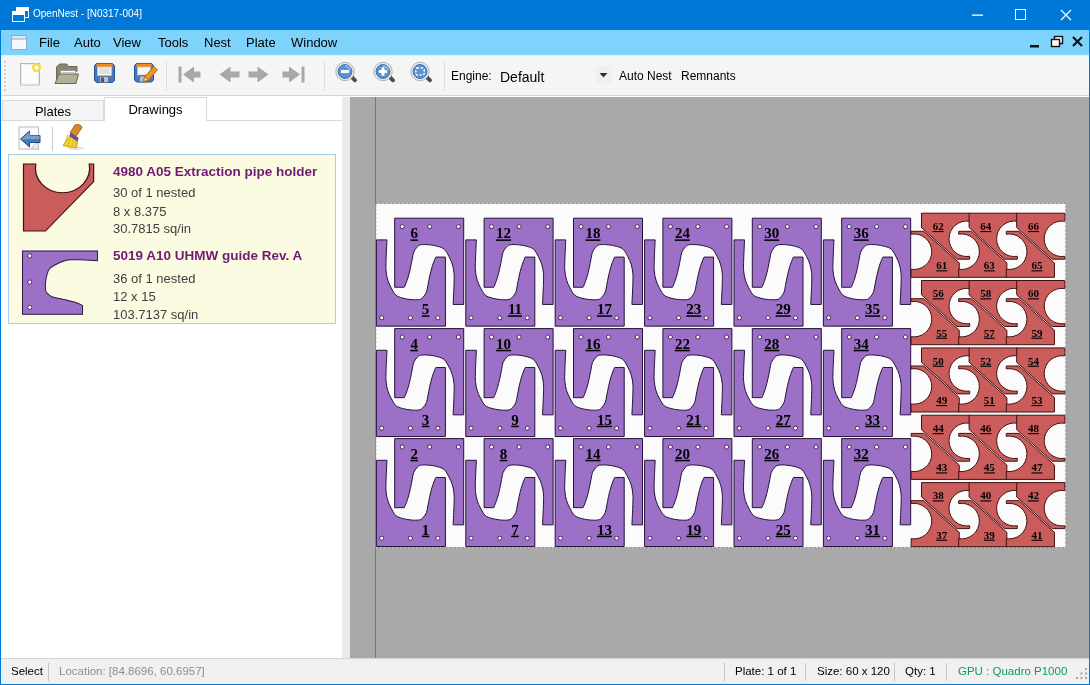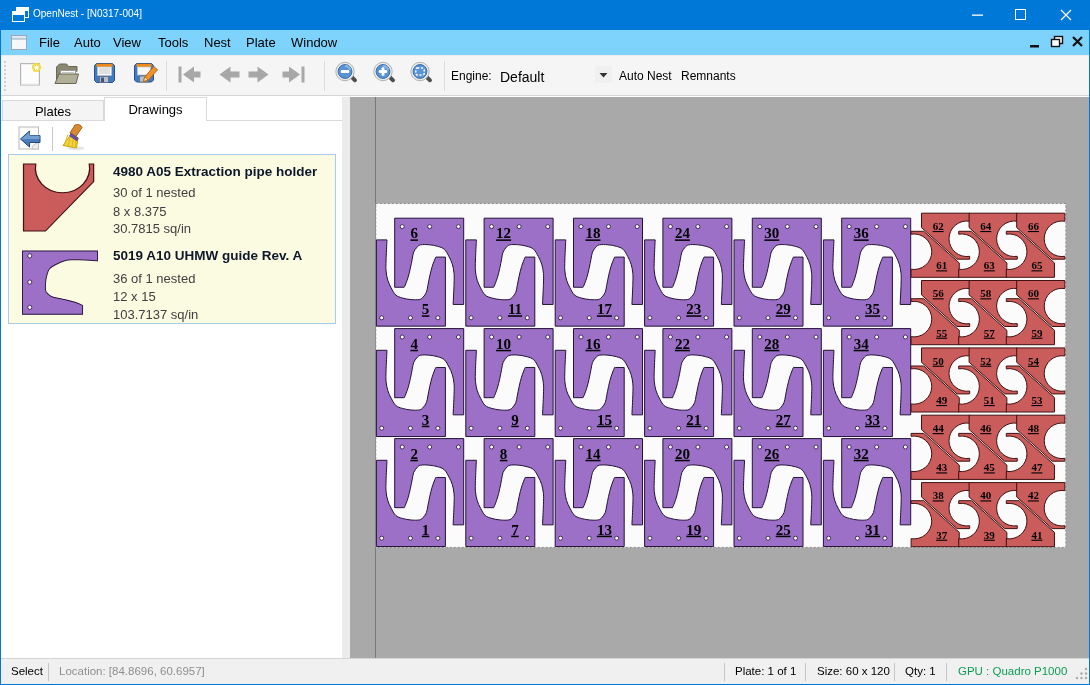--- a/index.html
+++ b/index.html
@@ -8,21 +8,21 @@
 #titlebar{position:absolute;left:0;top:0;width:100%;height:30px;background:#0078d7;color:#fff}
 #titlebar .t{position:absolute;left:32px;top:8px;font-size:10px}
 #menubar{position:absolute;left:0;top:30px;width:100%;height:26px;background:#7dd3fc;border-bottom:1px solid #ececec}
 #menubar span{position:absolute;top:5px;font-size:13px;color:#000}
 #toolbar{position:absolute;left:0;top:56px;width:100%;height:40px;background:#f5f5f5;border-bottom:1px solid #d4d4d4}
 .tsep{position:absolute;top:61px;width:1px;height:30px;background:#dcdcdc}
 #leftpanel{position:absolute;left:0;top:97px;width:410px;height:561px;background:#fff;border-right:3px solid #84cc16}
 .tab{position:absolute;font-size:13px;text-align:center;border:1px solid #d9d9d9}
 #tabline{position:absolute;left:0;top:120px;width:341px;height:1px;background:#d9d9d9}
 #list{position:absolute;left:7px;top:57px;width:328px;height:170px;background:#fbfbe2;border:1px solid #aacbe8}
-#list .ti{position:absolute;left:104px;font-size:13.5px;font-weight:bold;color:#0f172a;white-space:nowrap}
+#list .ti{position:absolute;left:104px;font-size:13.5px;font-weight:bold;color:#701a75;white-space:nowrap}
 #list .gr{position:absolute;left:104px;font-size:13px;color:#404040;white-space:nowrap}
 #statusbar{position:absolute;left:0;top:658px;width:100%;height:27px;background:#f0f0f0;border-top:1px solid #d4d4d4;font-size:11.5px}
 #statusbar .s{position:absolute;top:6px;white-space:nowrap}
 .ssep{position:absolute;top:4px;width:1px;height:18px;background:#c6c6c6}
 svg{display:block}
 .purp{fill:#9b70c6;stroke:#241238;stroke-width:1}
 .redp{fill:#ca5c5c;stroke:#431111;stroke-width:1}
 .hl{fill:#fff;stroke:#241238;stroke-width:0.8}
 .pn{font:bold 15px "Liberation Serif",serif;fill:#000;text-anchor:middle;text-decoration:underline}
 .rn{font:bold 11px "Liberation Serif",serif;fill:#000;text-anchor:middle;text-decoration:underline}

